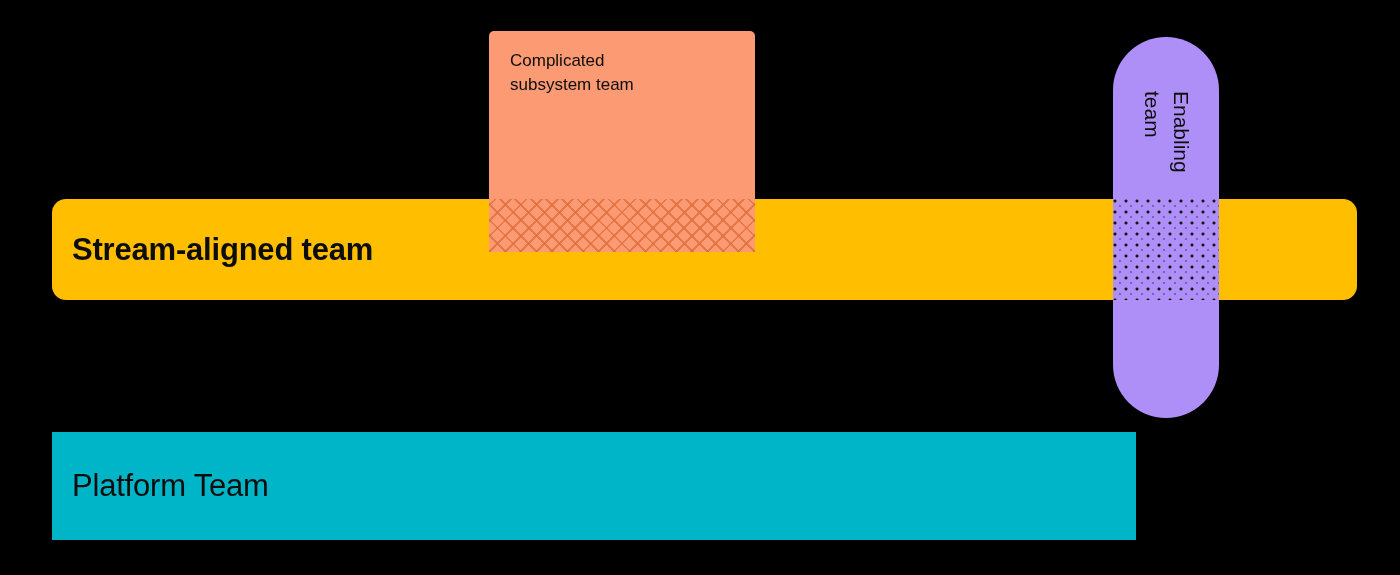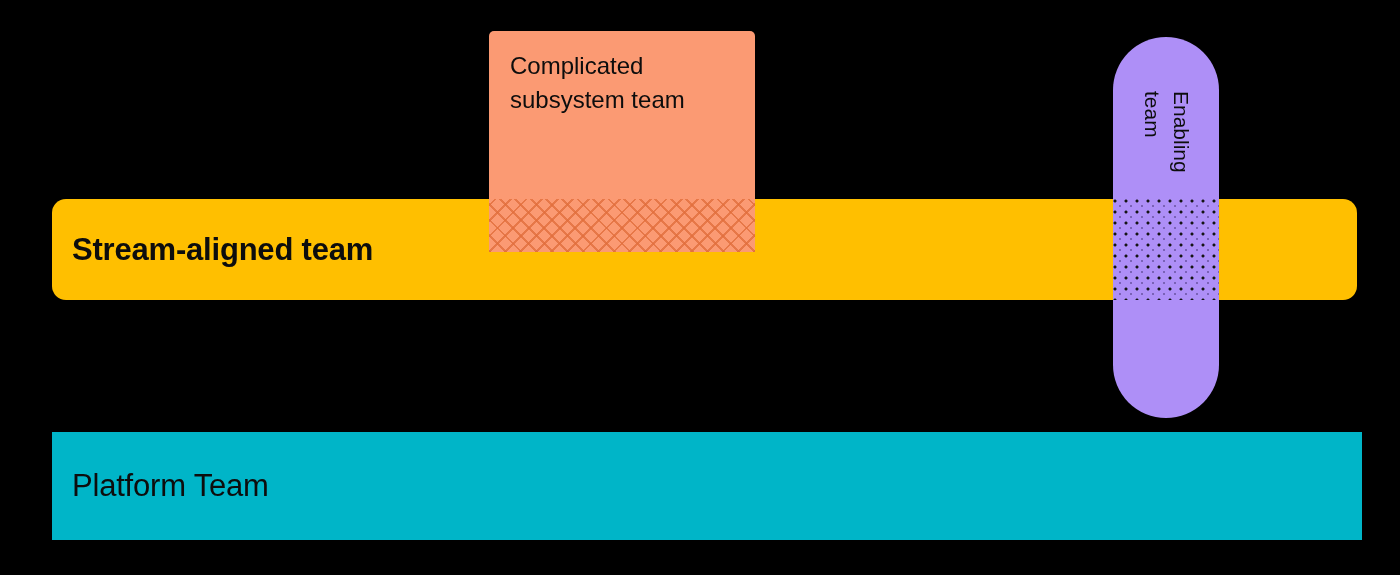--- a/index.html
+++ b/index.html
@@ -49,21 +49,21 @@
     width: 266px;
     height: 221px;
     background: #FB9A73;
     border-radius: 5px;
     z-index: 3;
   }
   .subsystem-label {
     position: absolute;
     left: 21px;
     top: 18px;
-    font-size: 24px;
+    font-size: 17px;
     line-height: 1.42;
     color: #0d0d0d;
     white-space: pre-line;
   }
   
   .subsystem-overlap {
     position: absolute;
     left: 489px;
     top: 199px;
     width: 266px;
@@ -125,21 +125,21 @@
       radial-gradient(circle at 2px 2px, rgba(80,60,130,0.55) 1.1px, rgba(0,0,0,0) 1.4px);
     background-size: 11px 11px, 11px 11px;
     background-position: 0 0, 5px 5px;
   }
 
   
   .platform-bar {
     position: absolute;
     left: 52px;
     top: 432px;
-    width: 1310px;
+    width: 1084px;
     height: 108px;
     background: #00B5C8;
     border-radius: 0px;
     z-index: 2;
   }
   .platform-bar-label {
     position: absolute;
     left: 20px;
     top: 50%;
     transform: translateY(-50%);

